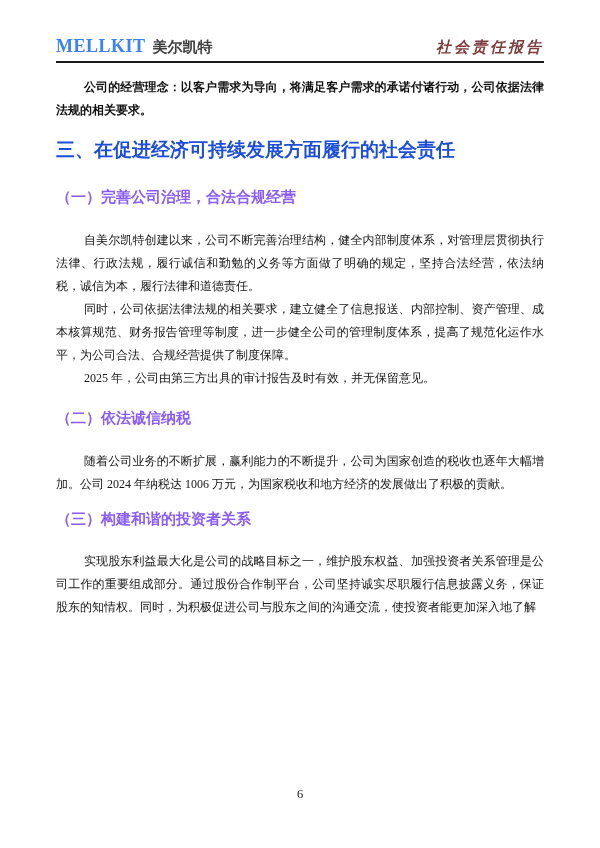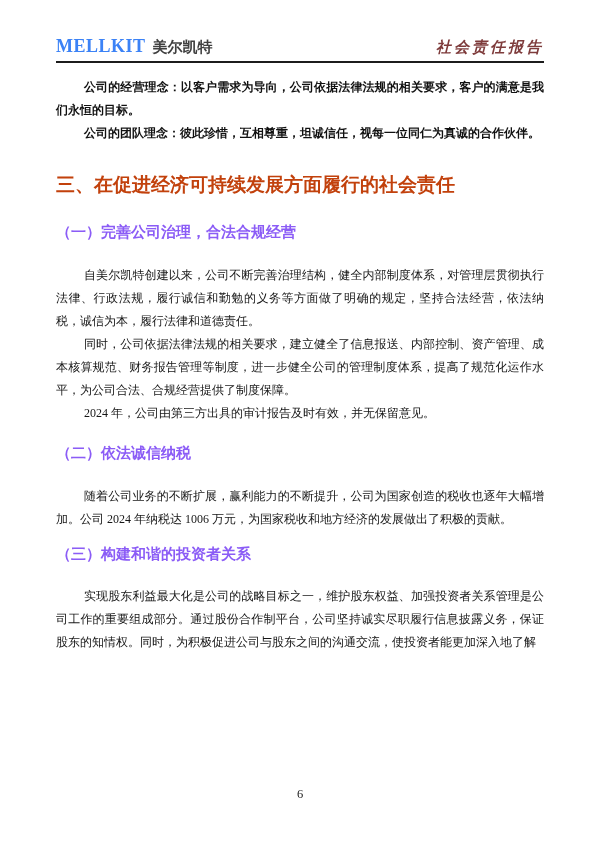--- a/index.html
+++ b/index.html
@@ -49,26 +49,26 @@
     margin: 0;
     font-size: 12px;
     line-height: 23px;
     text-indent: 28px;
     text-align: justify;
     text-justify: inter-ideograph;
   }
   .intro { margin-top: 13px; }
   .intro p.line { font-weight: bold; color: #111111; }
   h1.sec {
-    margin: 28px 0 0 0;
+    margin: 16px 0 0 0;
     font-family: "Liberation Sans", sans-serif;
     font-size: 19px;
     line-height: 24px;
     font-weight: bold;
-    color: #c2410c;
+    color: #1d4ed8;
   }
   h2.sub {
     margin: 17px 0 0 0;
     font-family: "Liberation Sans", sans-serif;
     font-size: 15px;
     line-height: 21px;
     font-weight: bold;
     color: #8b5cf6;
   }
   .sub-body { margin-top: 22px; }
@@ -90,31 +90,30 @@
 
   <header class="hdr">
     <div class="logo">
       <span class="logo-latin">MELLKIT</span>
       <span class="logo-cjk">美尔凯特</span>
     </div>
     <div class="doc-title">社会责任报告</div>
   </header>
 
   <section class="intro">
-    <p class="line">公司的经营理念：以客户需求为导向，公司依据法律法规的相关要求，客户的满意是我们永恒的目标。</p>
-    <p class="line">公司的团队理念：彼此珍惜，互相尊重，坦诚信任，视每一位同仁为真诚的合作伙伴。</p>
+    <p class="line">公司的经营理念：以客户需求为导向，将满足客户需求的承诺付诸行动，公司依据法律法规的相关要求。</p>
   </section>
 
   <h1 class="sec">三、在促进经济可持续发展方面履行的社会责任</h1>
 
   <h2 class="sub" style="margin-top:24px;">（一）完善公司治理，合法合规经营</h2>
   <div class="sub-body">
     <p class="line">自美尔凯特创建以来，公司不断完善治理结构，健全内部制度体系，对管理层贯彻执行法律、行政法规，履行诚信和勤勉的义务等方面做了明确的规定，坚持合法经营，依法纳税，诚信为本，履行法律和道德责任。</p>
     <p class="line">同时，公司依据法律法规的相关要求，建立健全了信息报送、内部控制、资产管理、成本核算规范、财务报告管理等制度，进一步健全公司的管理制度体系，提高了规范化运作水平，为公司合法、合规经营提供了制度保障。</p>
-    <p class="line">2024 年，公司由第三方出具的审计报告及时有效，并无保留意见。</p>
+    <p class="line">2025 年，公司由第三方出具的审计报告及时有效，并无保留意见。</p>
   </div>
 
   <h2 class="sub">（二）依法诚信纳税</h2>
   <div class="sub-body">
     <p class="line gap-sm">随着公司业务的不断扩展，赢利能力的不断提升，公司为国家创造的税收也逐年大幅增加。公司 2024 年纳税达 1006 万元，为国家税收和地方经济的发展做出了积极的贡献。</p>
   </div>
 
   <h2 class="sub" style="margin-top:12px;">（三）构建和谐的投资者关系</h2>
   <div class="sub-body" style="margin-top:21px;">
     <p class="line">实现股东利益最大化是公司的战略目标之一，维护股东权益、加强投资者关系管理是公司工作的重要组成部分。通过股份合作制平台，公司坚持诚实尽职履行信息披露义务，保证股东的知情权。同时，为积极促进公司与股东之间的沟通交流，使投资者能更加深入地了解</p>

